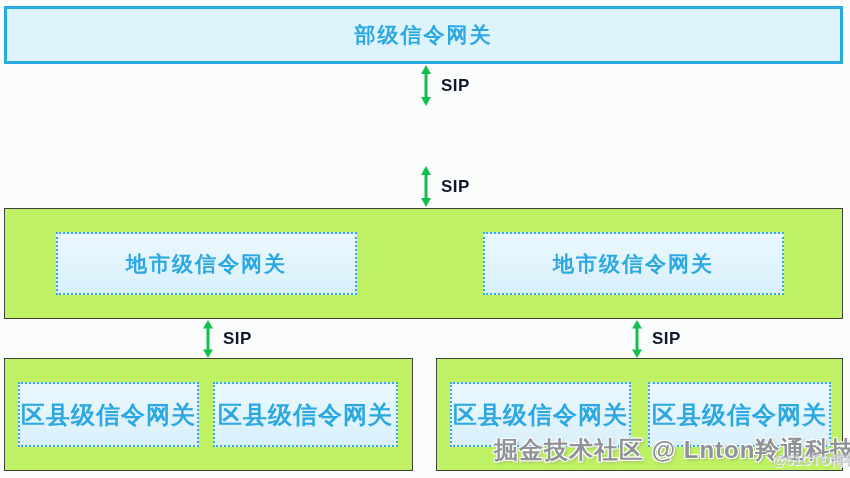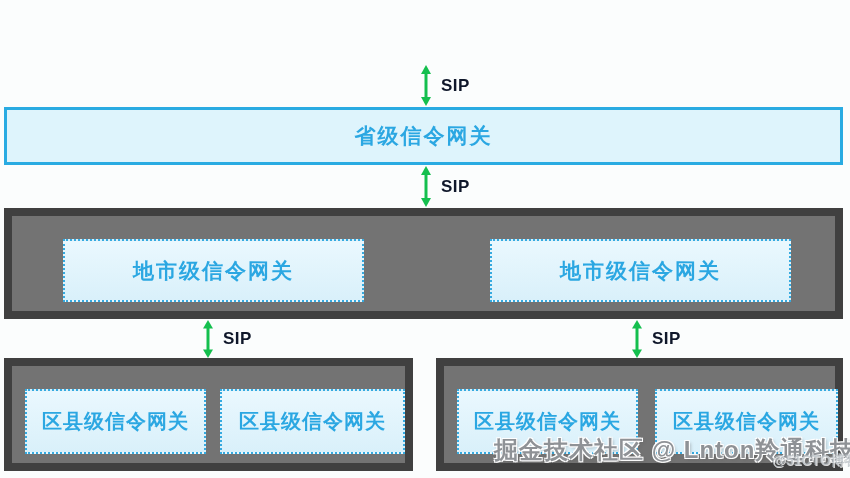--- a/index.html
+++ b/index.html
@@ -20,41 +20,41 @@
     box-sizing: border-box;
     border: 3px solid #29abe2;
     background: #def4fc;
     display: flex;
     align-items: center;
     justify-content: center;
   }
   .gw-container {
     position: absolute;
     box-sizing: border-box;
-    border: 8px solid #404040;
-    background: #737373;
+    border: 1px solid #404040;
+    background: #bef264;
   }
   .gw-inner {
     position: absolute;
     box-sizing: border-box;
     border: 2px dotted #35aae0;
     background: linear-gradient(180deg, #eaf8fe 0%, #d9f0fa 100%);
     display: flex;
     align-items: center;
     justify-content: center;
   }
   .gw-label {
     color: #2ba7e2;
     font-weight: bold;
     font-size: 21px;
     letter-spacing: 2px;
     white-space: nowrap;
   }
   .gw-label-sm {
-    font-size: 20px;
+    font-size: 24px;
     letter-spacing: 1px;
   }
   .conn {
     position: absolute;
     display: flex;
     align-items: center;
   }
   .sip-label {
     color: #0f172a;
     font-weight: bold;
@@ -86,33 +86,33 @@
     text-shadow: 1px 1px 0 rgba(255,255,255,0.8);
     white-space: nowrap;
     pointer-events: none;
   }
 </style>
 </head>
 <body>
 
 <div class="stage">
 
+  <div class="gw-box" style="left:4px; top:6px; width:839px; height:58px;">
+    <span class="gw-label">部级信令网关</span>
+  </div>
 
   <div class="conn" style="left:418px; top:65px;">
     <svg width="16" height="41" viewBox="0 0 16 41">
       <line x1="8" y1="6" x2="8" y2="35" stroke="#14bf4e" stroke-width="3"></line>
       <polygon points="8,0 3,9 13,9" fill="#14bf4e"></polygon>
       <polygon points="8,41 3,32 13,32" fill="#14bf4e"></polygon>
     </svg>
     <span class="sip-label">SIP</span>
   </div>
 
-  <div class="gw-box" style="left:4px; top:107px; width:839px; height:58px;">
-    <span class="gw-label">省级信令网关</span>
-  </div>
 
   <div class="conn" style="left:418px; top:166px;">
     <svg width="16" height="41" viewBox="0 0 16 41">
       <line x1="8" y1="6" x2="8" y2="35" stroke="#14bf4e" stroke-width="3"></line>
       <polygon points="8,0 3,9 13,9" fill="#14bf4e"></polygon>
       <polygon points="8,41 3,32 13,32" fill="#14bf4e"></polygon>
     </svg>
     <span class="sip-label">SIP</span>
   </div>
 

